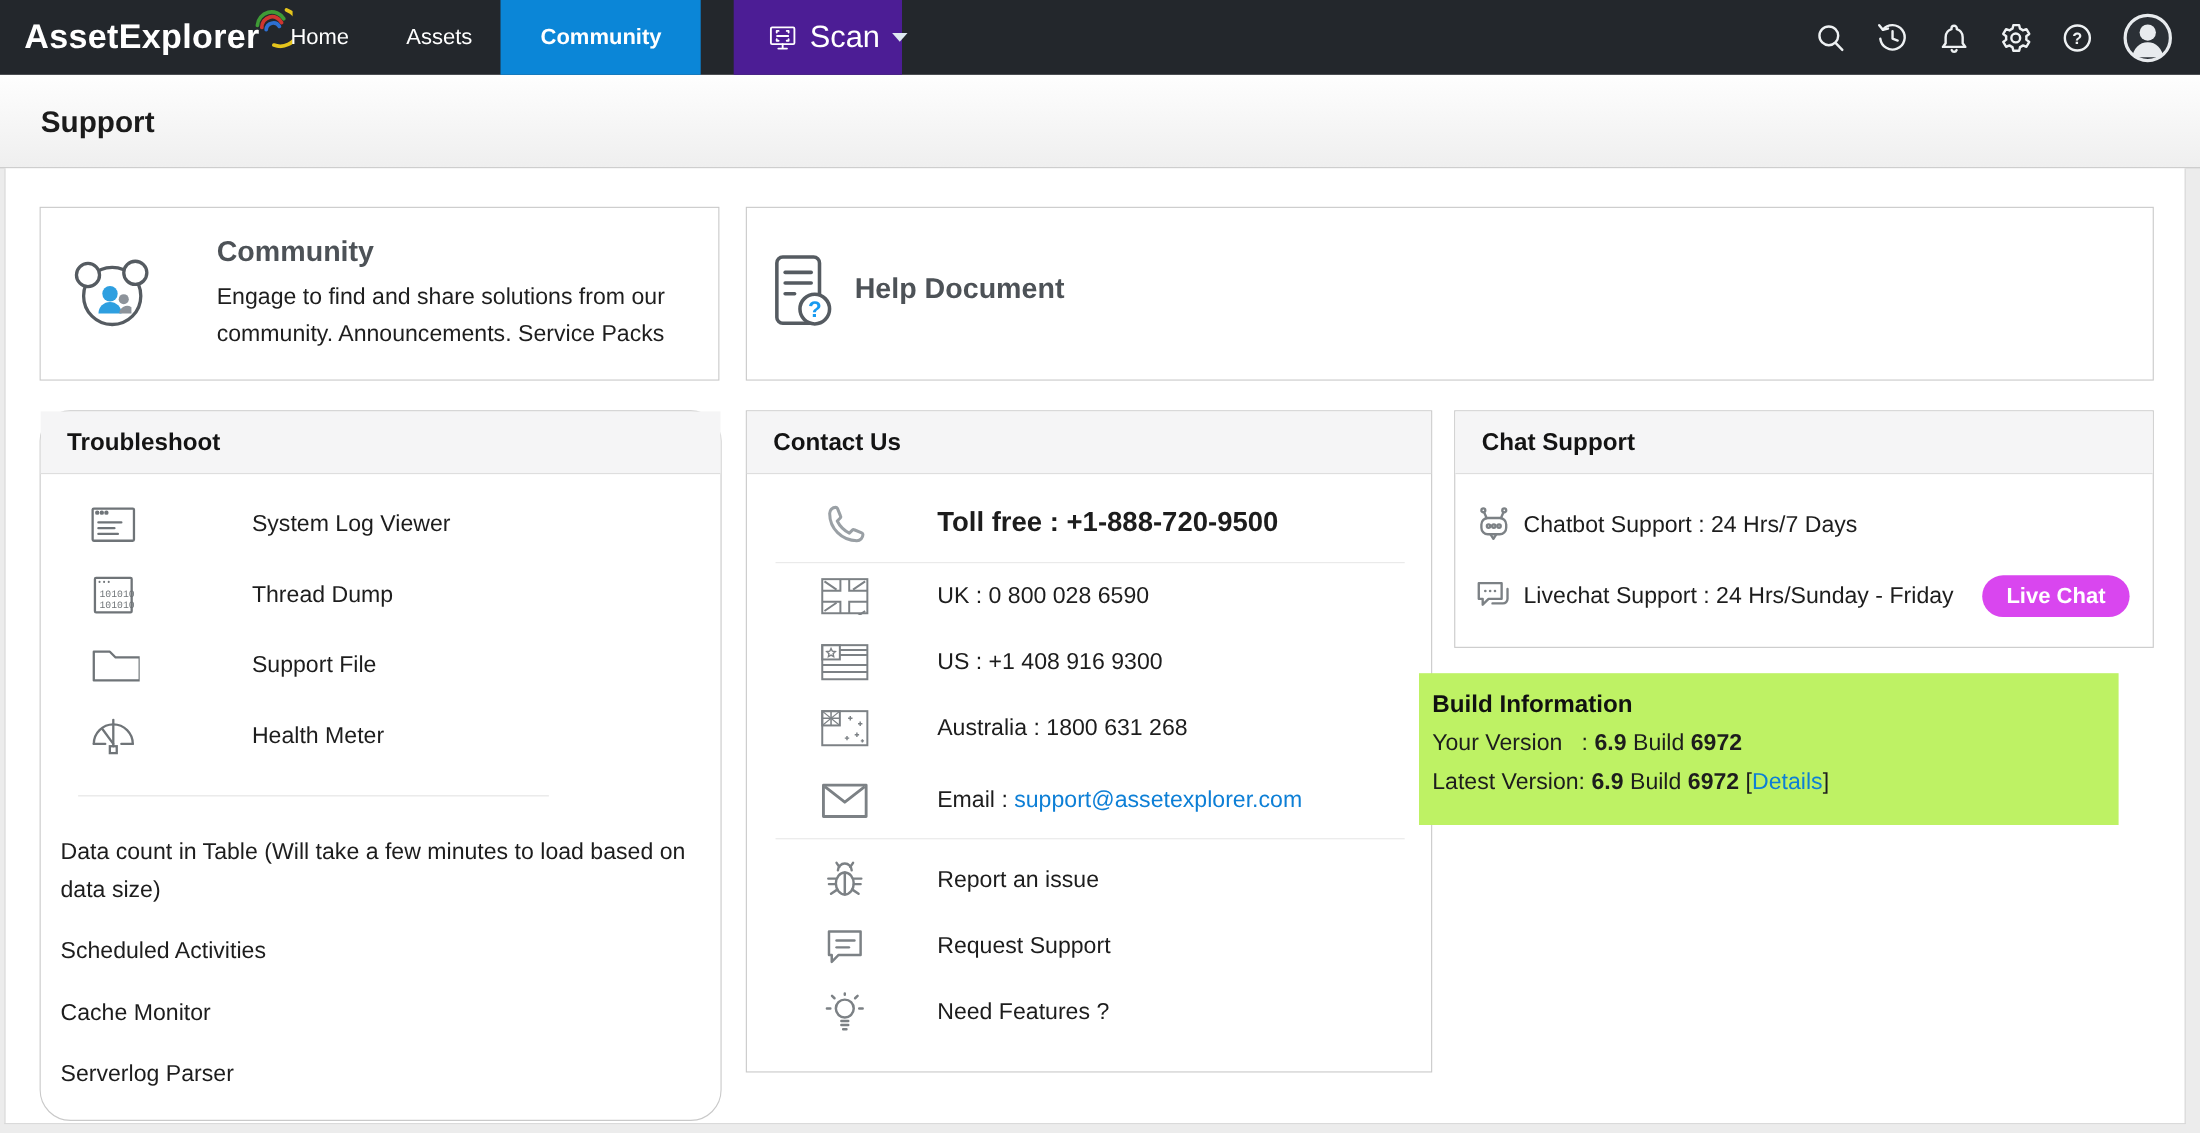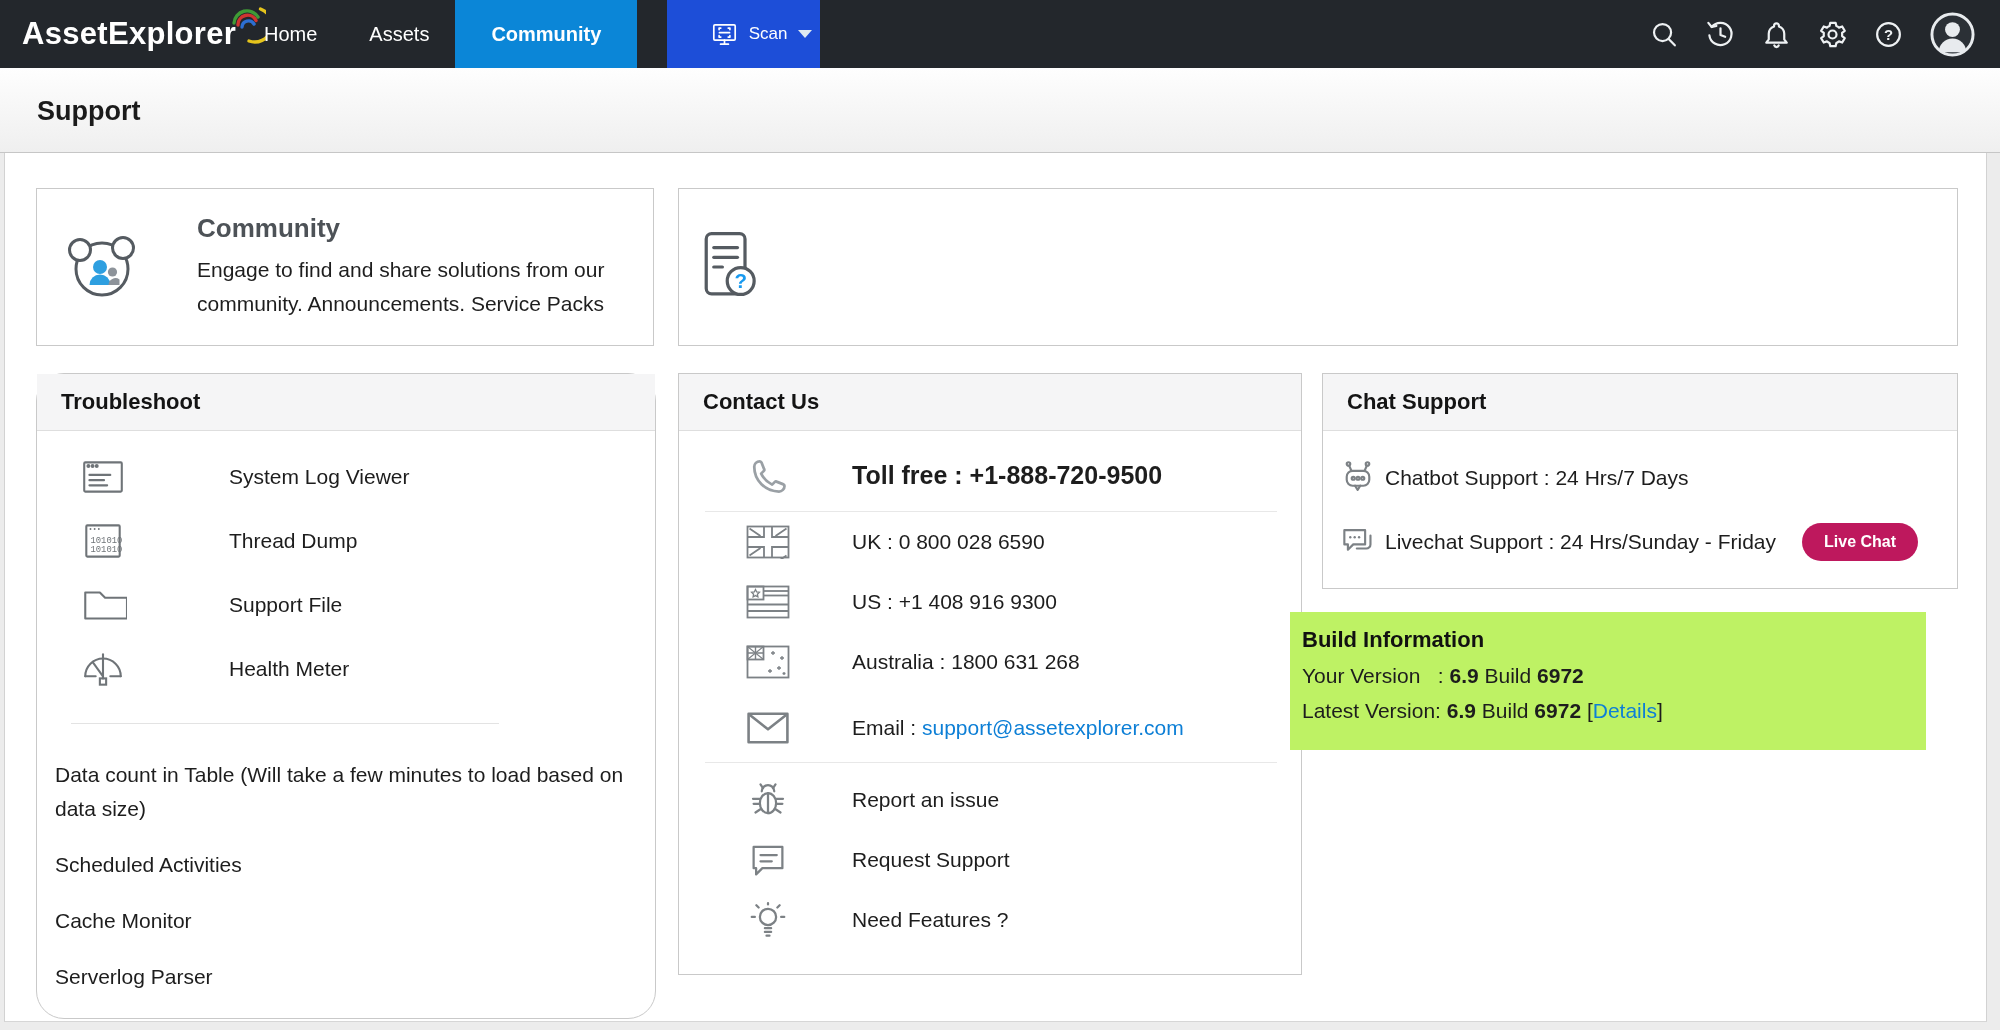--- a/index.html
+++ b/index.html
@@ -12,21 +12,21 @@
   }
   svg { display:block; }
 
   
   .navbar { position:absolute; top:0; left:0; width:2000px; height:68px; background:#23272c; z-index:5; }
   .logo { position:absolute; left:22px; top:0; height:68px; display:flex; align-items:center; color:#fff; font-size:31px; font-weight:bold; letter-spacing:.3px; }
   .logo-swoosh { margin-left:-8px; margin-top:-22px; }
   .nav-tabs { position:absolute; left:238px; top:0; height:68px; display:flex; }
   .nav-tab { height:68px; display:flex; align-items:center; padding:13px 26px; color:#fff; font-size:20px; cursor:pointer; }
   .nav-tab.active { background:#0b86d7; padding:0 36px; font-weight:bold; }
-  .scan-btn { position:absolute; left:667px; top:0; width:153px; height:68px; background:#1d4ed8; color:#fff; display:flex; align-items:center; justify-content:center; gap:11px; font-size:17px; cursor:pointer;padding-left:36px; }
+  .scan-btn { position:absolute; left:667px; top:0; width:153px; height:68px; background:#4c1d95; color:#fff; display:flex; align-items:center; justify-content:center; gap:11px; font-size:28px; cursor:pointer;padding-left:36px; }
   .caret-down { width:0; height:0; border-left:7px solid transparent; border-right:7px solid transparent; border-top:8px solid #dfeaf1; }
   .nav-icons { position:absolute; right:24px; top:0; height:68px; display:flex; align-items:center; gap:25px; }
   .nav-icon-btn { color:#eef1f3; cursor:pointer; display:flex; align-items:center; }
 
   
   .titlebar { position:absolute; top:68px; left:0; width:2000px; height:85px; background:linear-gradient(#fefefe,#efefef); border-bottom:1px solid #c6c6c6; }
   .page-title { position:absolute; left:37px; top:28px; font-size:27px; font-weight:bold; color:#1b1b1b; }
 
   
   .container { position:absolute; top:153px; left:4px; width:1983px; height:869px; background:#fff; border-left:1px solid #d2d2d2; border-right:1px solid #d2d2d2; border-bottom:1px solid #d6d6d6; }
@@ -71,21 +71,21 @@
   .ct-row.action-first { margin-top:7px; }
   .ct-divider { margin-left:26px; width:572px; border-top:1px solid #e8e8e8; }
   .ct-divider.d2 { margin-top:4px; }
   a.link, .link { color:#0d7fd6; text-decoration:none; cursor:pointer; }
 
   
   .chat-row { height:64px; display:flex; align-items:center; padding-left:16px; }
   .chat-row.first { margin-top:15px; }
   .chat-icon { width:38px; color:#7c8185; flex:none; display:flex; justify-content:center; }
   .chat-label { margin-left:8px; font-size:21px; }
-  .livechat-btn { margin-left:26px; height:38px; padding:0 22px; background:#be185d; color:#fff; font-size:16px; font-weight:bold; border:none; border-radius:19px; display:flex; align-items:center; cursor:pointer; font-family:"Liberation Sans", sans-serif; }
+  .livechat-btn { margin-left:26px; height:38px; padding:0 22px; background:#d946ef; color:#fff; font-size:20px; font-weight:bold; border:none; border-radius:19px; display:flex; align-items:center; cursor:pointer; font-family:"Liberation Sans", sans-serif; }
 
   
   .buildinfo { position:absolute; left:1290px; top:612px; width:636px; height:138px; background:#bef264; padding:15px 0 0 12px; }
   .bi-title { font-size:22px; font-weight:bold; color:#111; }
   .bi-line { margin-top:11px; font-size:21px; white-space:pre; }
   .bi-line b { font-weight:bold; }
 </style>
 </head>
 <body>
 
@@ -202,20 +202,21 @@
     <svg width="56" height="74" viewBox="0 0 52 68" fill="none" stroke="#555b61" stroke-width="3" stroke-linecap="round">
       <rect x="3" y="3" width="36" height="56" rx="5"></rect>
       <line x1="10" y1="16" x2="32" y2="16"></line>
       <line x1="10" y1="25" x2="32" y2="25"></line>
       <line x1="10" y1="34" x2="18" y2="34"></line>
       <circle cx="35" cy="47" r="12.5" fill="#ffffff"></circle>
       <text x="35" y="53.5" text-anchor="middle" font-size="19" font-weight="bold" fill="#189af0" stroke="none" font-family="Liberation Sans, sans-serif">?</text>
     </svg>
   </span>
   <div class="card-text-help">
+    <div class="card-title">Help Document</div>
   </div>
 </div>
 
 <div class="panel panel-troubleshoot">
   <div class="panel-header">Troubleshoot</div>
   <div class="ts-body">
     <div class="ts-row">
       <span class="ts-icon">
         <svg width="48" height="48" viewBox="0 0 46 46" fill="none" stroke="currentColor" stroke-width="2" stroke-linecap="round">
           <rect x="5" y="9" width="36" height="28" rx="1"></rect>

